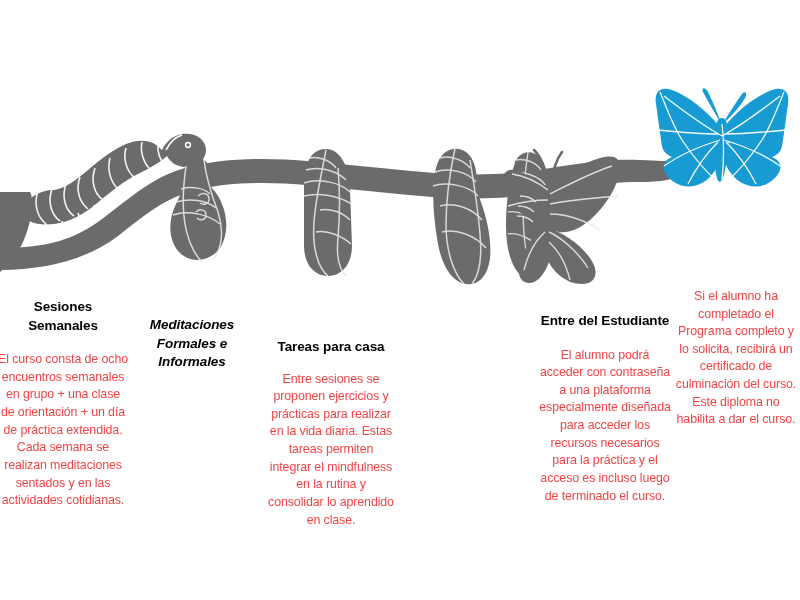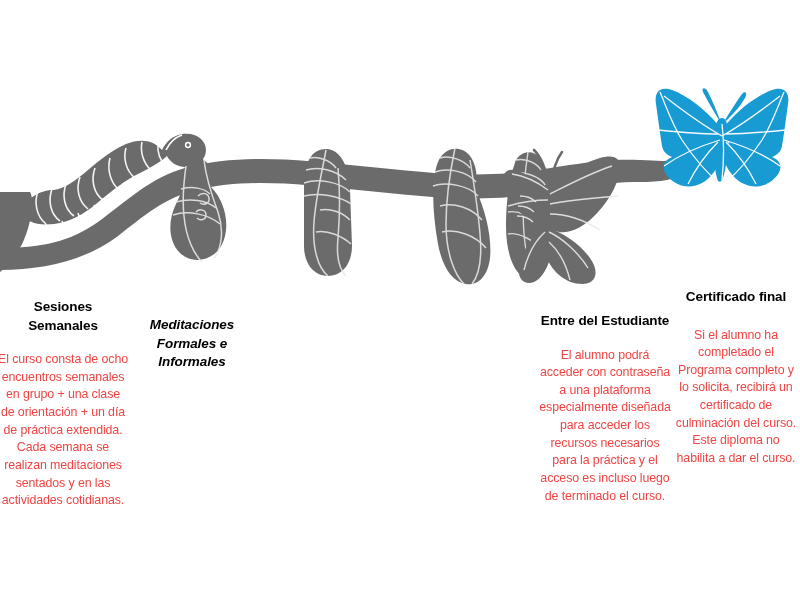--- a/index.html
+++ b/index.html
@@ -328,25 +328,28 @@
 
   <div class="col" id="col-0">
     <h3 class="col-title">Sesiones Semanales</h3>
     <p class="col-body">El curso consta de ocho encuentros semanales en grupo + una clase de orientación + un día de práctica extendida. Cada semana se realizan meditaciones sentados y en las actividades cotidianas.</p>
   </div>
 
   <div class="col" id="col-1">
     <h3 class="col-title">Meditaciones Formales e Informales</h3>
   </div>
 
+  <div class="col" id="col-2">
+    <h3 class="col-title">Tareas para casa</h3>
+    <p class="col-body">Entre sesiones se proponen ejercicios y prácticas para realizar en la vida diaria. Estas tareas permiten integrar el mindfulness en la rutina y consolidar lo aprendido en clase.</p>
+  </div>
 
 
   <div class="col" id="col-4">
     <h3 class="col-title">Entre del Estudiante</h3>
     <p class="col-body">El alumno podrá acceder con contraseña a una plataforma especialmente diseñada para acceder los recursos necesarios para la práctica y el acceso es incluso luego de terminado el curso.</p>
   </div>
 
   <div class="col" id="col-5">
-    <h3 class="col-title">Certificado final</h3>
     <p class="col-body">Si el alumno ha completado el Programa completo y lo solicita, recibirá un certificado de culminación del curso. Este diploma no habilita a dar el curso.</p>
   </div>
 
 </div>
 
 </body></html>

